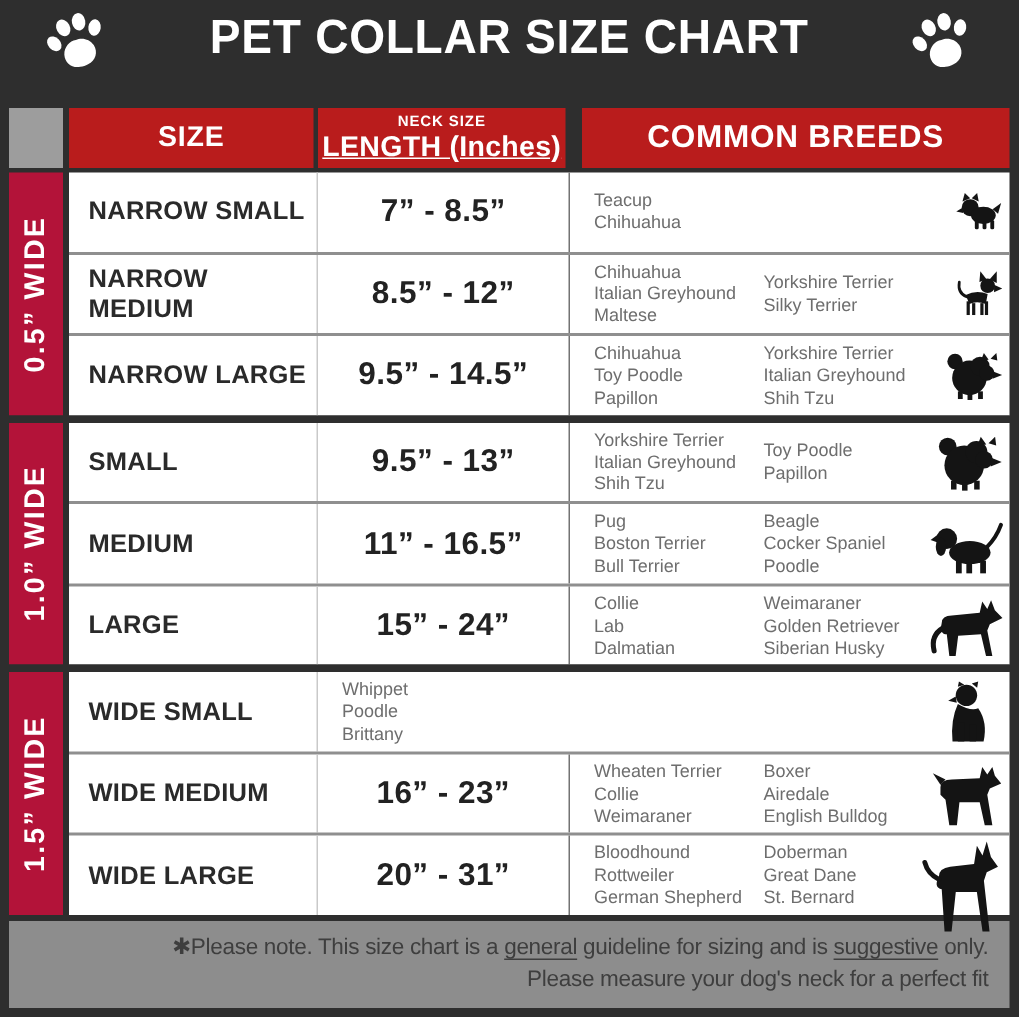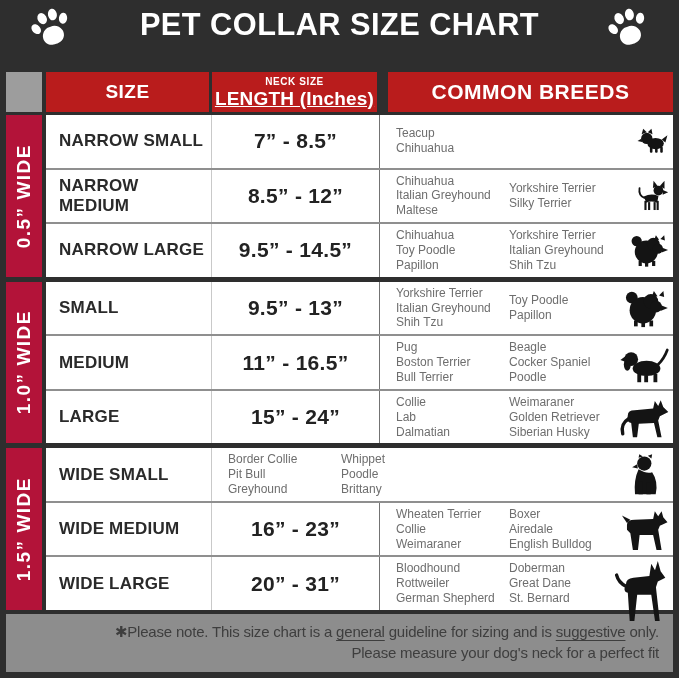--- a/index.html
+++ b/index.html
@@ -278,25 +278,20 @@
   </section>
 <div class="group-sep"></div>
   <section class="group">
     <div class="band">
       <span class="band-label">1.5” WIDE</span>
     </div>
     <div class="rows">
   <div class="row">
     <div class="cell-size">WIDE SMALL</div>
     <div class="cell-breeds">
-      <div class="bcol bcol-1">
-                <div>Border Collie</div>
-                <div>Pit Bull</div>
-                <div>Greyhound</div>
-              </div>
       <div class="bcol bcol-2">
                 <div>Whippet</div>
                 <div>Poodle</div>
                 <div>Brittany</div>
               </div>
       <span class="icon-wrap icon-pitbull-dog-icon">
   <svg viewBox="0 0 56 58" aria-hidden="true">
     <circle cx="20" cy="13" r="10"></circle>
     <polygon points="12,5 13,0 18,3"></polygon>
                   <polygon points="25,2 31,0 30,6"></polygon>

